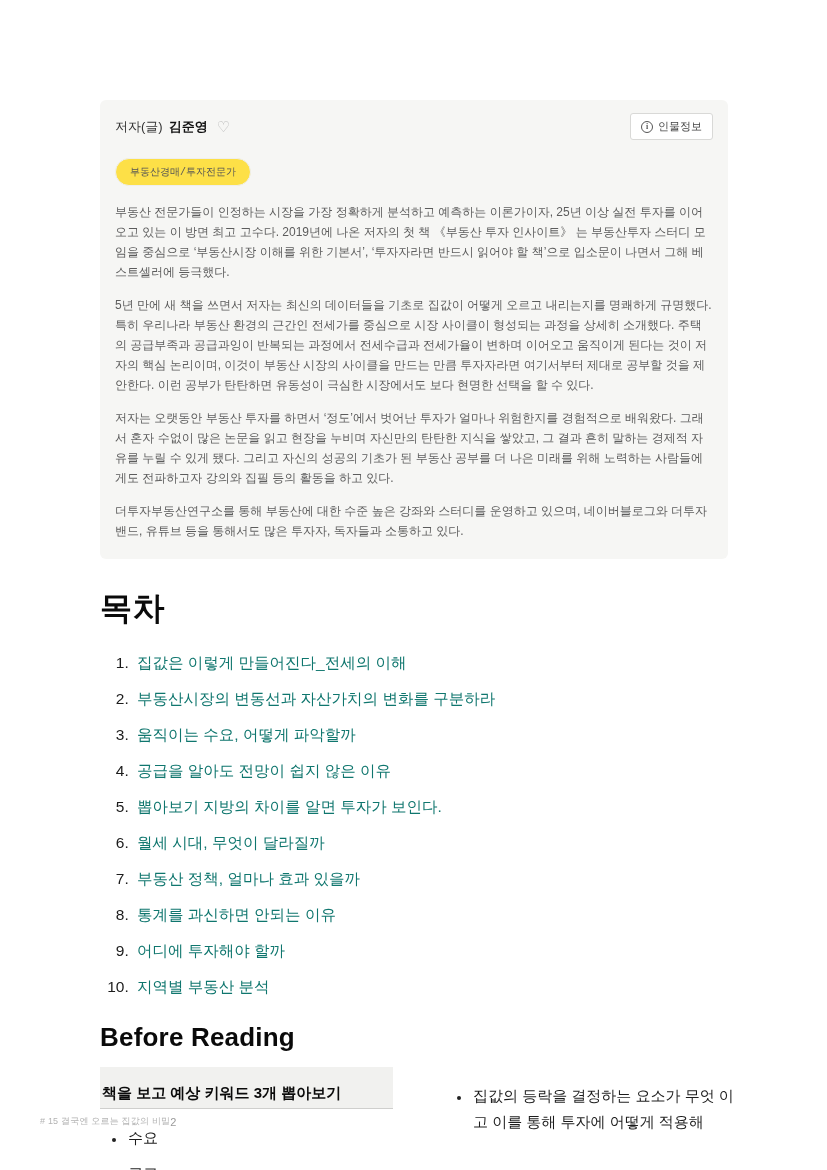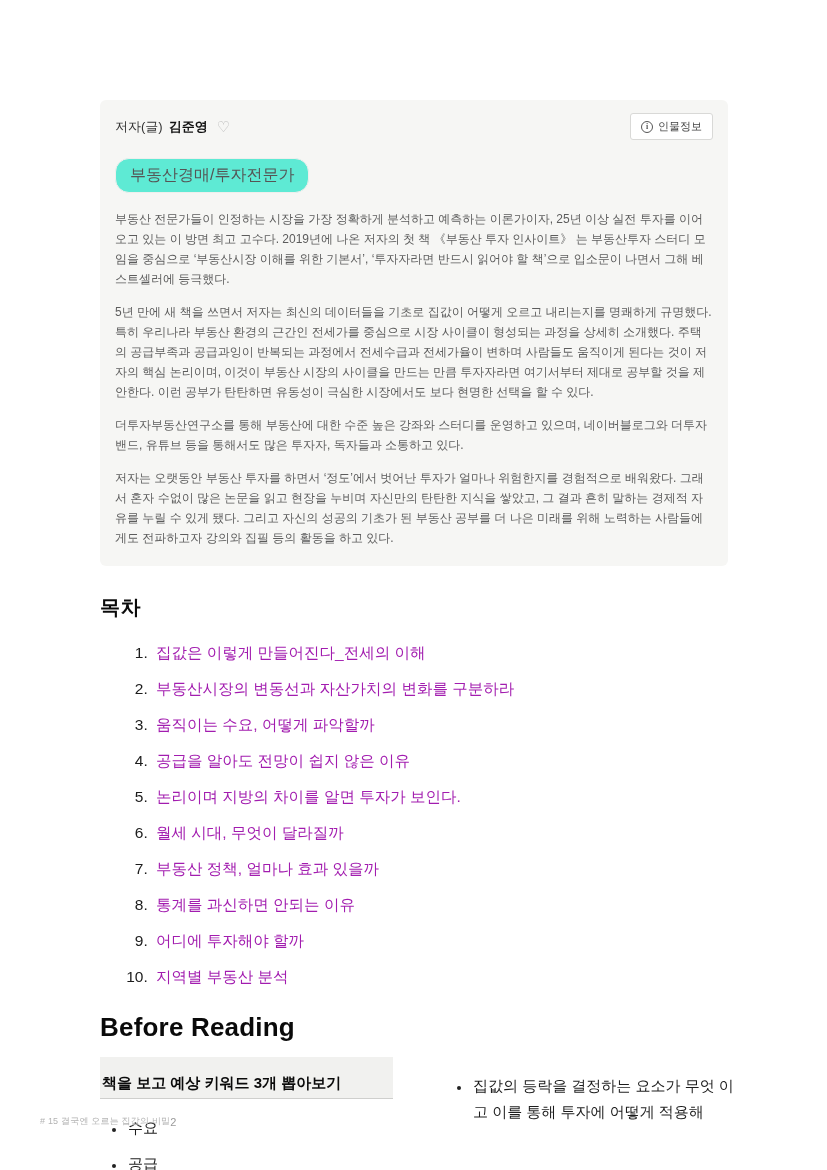--- a/index.html
+++ b/index.html
@@ -39,47 +39,47 @@
   }
   .info-circle {
     display: inline-flex; align-items: center; justify-content: center;
     width: 12px; height: 12px;
     border: 1px solid #555; border-radius: 50%;
     font-size: 8px; color: #555; font-weight: bold;
     font-family: "Liberation Serif", serif;
   }
   .tag-chip {
     display: inline-block;
-    background: #5eead4;
+    background: #fde047;
     border: 1px solid #efefed;
     border-radius: 14px;
     padding: 6px 14px;
-    font-size: 16px; color: #555;
+    font-size: 10px; color: #555;
     margin-bottom: 16px;
+    font-family: Liberation Mono, monospace;
   }
   .author-card p {
     font-size: 12px; line-height: 20px; color: #5c5c5c;
     margin-bottom: 13px;
     word-break: break-all;
   }
   .author-card p:last-child { margin-bottom: 0; }
 
   
   .toc-title {
-    font-size: 20px; font-weight: bold; color: #0a0a0a;
+    font-size: 32px; font-weight: bold; color: #0a0a0a;
     margin-top: 28px; margin-bottom: 22px;
     letter-spacing: 0.5px;
   }
   ol.toc-list { list-style: decimal; padding-left: 33px; }
   ol.toc-list li {
-    font-size: 15.5px; color: #a21caf;
+    font-size: 15.5px; color: #0f766e;
     margin-bottom: 17px;
     padding-left: 4px;
     line-height: 19px;
-    margin-left: 19px;
   }
   ol.toc-list li::marker { color: #1c1c1c; }
 
   
   .br-title {
     font-size: 26px; font-weight: bold; color: #0a0a0a;
     margin-top: 26px; margin-bottom: 14px;
     letter-spacing: 0.2px;
   }
   .br-grid {
@@ -126,32 +126,32 @@
       </div>
       <button class="info-btn">
         <span class="info-circle">i</span>
         <span>인물정보</span>
       </button>
     </div>
 
     <span class="tag-chip">부동산경매/투자전문가</span>
 
     <p>부동산 전문가들이 인정하는 시장을 가장 정확하게 분석하고 예측하는 이론가이자, 25년 이상 실전 투자를 이어오고 있는 이 방면 최고 고수다. 2019년에 나온 저자의 첫 책 《부동산 투자 인사이트》 는 부동산투자 스터디 모임을 중심으로 ‘부동산시장 이해를 위한 기본서’, ‘투자자라면 반드시 읽어야 할 책’으로 입소문이 나면서 그해 베스트셀러에 등극했다.</p>
-    <p>5년 만에 새 책을 쓰면서 저자는 최신의 데이터들을 기초로 집값이 어떻게 오르고 내리는지를 명쾌하게 규명했다. 특히 우리나라 부동산 환경의 근간인 전세가를 중심으로 시장 사이클이 형성되는 과정을 상세히 소개했다. 주택의 공급부족과 공급과잉이 반복되는 과정에서 전세수급과 전세가율이 변하며 사람들도 움직이게 된다는 것이 저자의 핵심 논리이며, 이것이 부동산 시장의 사이클을 만드는 만큼 투자자라면 여기서부터 제대로 공부할 것을 제안한다. 이런 공부가 탄탄하면 유동성이 극심한 시장에서도 보다 현명한 선택을 할 수 있다.</p>
+    <p>5년 만에 새 책을 쓰면서 저자는 최신의 데이터들을 기초로 집값이 어떻게 오르고 내리는지를 명쾌하게 규명했다. 특히 우리나라 부동산 환경의 근간인 전세가를 중심으로 시장 사이클이 형성되는 과정을 상세히 소개했다. 주택의 공급부족과 공급과잉이 반복되는 과정에서 전세수급과 전세가율이 변하며 이어오고 움직이게 된다는 것이 저자의 핵심 논리이며, 이것이 부동산 시장의 사이클을 만드는 만큼 투자자라면 여기서부터 제대로 공부할 것을 제안한다. 이런 공부가 탄탄하면 유동성이 극심한 시장에서도 보다 현명한 선택을 할 수 있다.</p>
+    <p>저자는 오랫동안 부동산 투자를 하면서 ‘정도’에서 벗어난 투자가 얼마나 위험한지를 경험적으로 배워왔다. 그래서 혼자 수없이 많은 논문을 읽고 현장을 누비며 자신만의 탄탄한 지식을 쌓았고, 그 결과 흔히 말하는 경제적 자유를 누릴 수 있게 됐다. 그리고 자신의 성공의 기초가 된 부동산 공부를 더 나은 미래를 위해 노력하는 사람들에게도 전파하고자 강의와 집필 등의 활동을 하고 있다.</p>
     <p>더투자부동산연구소를 통해 부동산에 대한 수준 높은 강좌와 스터디를 운영하고 있으며, 네이버블로그와 더투자밴드, 유튜브 등을 통해서도 많은 투자자, 독자들과 소통하고 있다.</p>
-    <p>저자는 오랫동안 부동산 투자를 하면서 ‘정도’에서 벗어난 투자가 얼마나 위험한지를 경험적으로 배워왔다. 그래서 혼자 수없이 많은 논문을 읽고 현장을 누비며 자신만의 탄탄한 지식을 쌓았고, 그 결과 흔히 말하는 경제적 자유를 누릴 수 있게 됐다. 그리고 자신의 성공의 기초가 된 부동산 공부를 더 나은 미래를 위해 노력하는 사람들에게도 전파하고자 강의와 집필 등의 활동을 하고 있다.</p>
   </section>
 
   <h2 class="toc-title">목차</h2>
   <ol class="toc-list">
     <li>집값은 이렇게 만들어진다_전세의 이해</li>
     <li>부동산시장의 변동선과 자산가치의 변화를 구분하라</li>
     <li>움직이는 수요, 어떻게 파악할까</li>
     <li>공급을 알아도 전망이 쉽지 않은 이유</li>
-    <li>논리이며 지방의 차이를 알면 투자가 보인다.</li>
+    <li>뽑아보기 지방의 차이를 알면 투자가 보인다.</li>
     <li>월세 시대, 무엇이 달라질까</li>
     <li>부동산 정책, 얼마나 효과 있을까</li>
     <li>통계를 과신하면 안되는 이유</li>
     <li>어디에 투자해야 할까</li>
     <li>지역별 부동산 분석</li>
   </ol>
 
   <h2 class="br-title">Before Reading</h2>
   <div class="br-grid">
     <div class="br-col">

